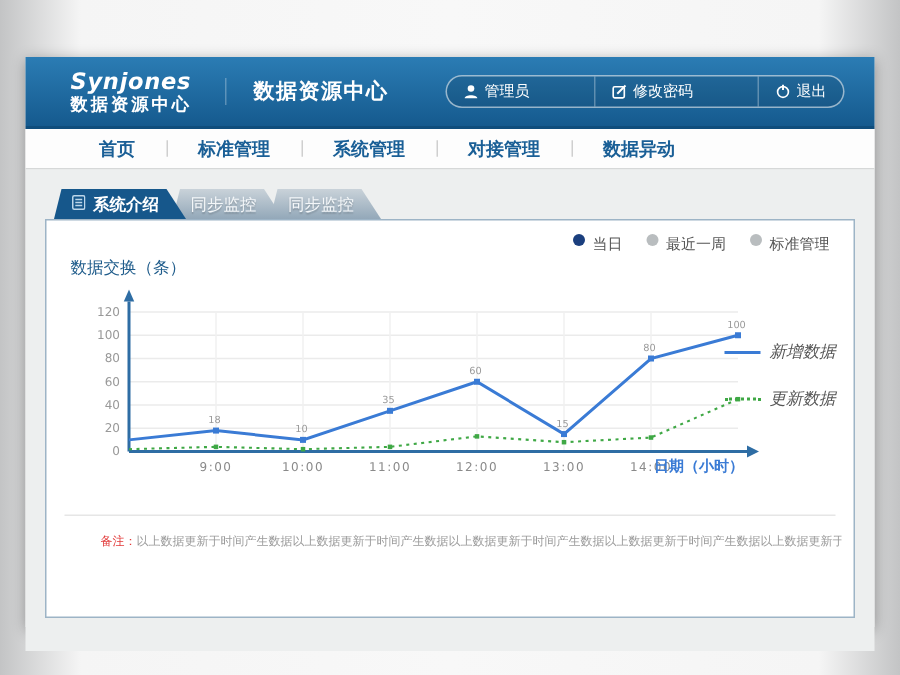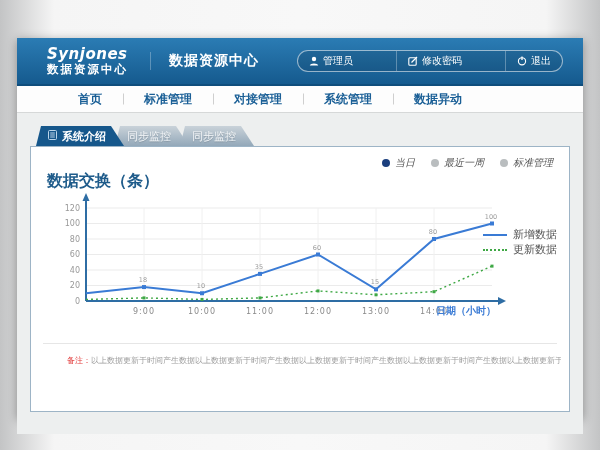--- a/index.html
+++ b/index.html
@@ -29,21 +29,21 @@
   }
   .header-action{
     display:flex;align-items:center;gap:4px;color:#fff;font-size:10px;
     padding:0 11px;height:100%;cursor:pointer;
   }
   .header-action + .header-action{border-left:1px solid rgba(255,255,255,.30);}
   .header-action svg{display:block;}
   
   .nav-bar{
     height:27px;background:#fdfdfd;border-bottom:1px solid #d6d8d8;
-    display:flex;align-items:center;padding-left:40px;box-sizing:border-box;
+    display:flex;align-items:center;padding-left:28px;box-sizing:border-box;
   }
   .nav-item{
     position:relative;padding:0 21px;font-size:12px;font-weight:bold;
     color:#1a5f96;cursor:pointer;line-height:27px;
   }
   .nav-item + .nav-item::before{
     content:'';position:absolute;left:0;top:50%;transform:translateY(-50%);
     width:1px;height:11px;background:#cfcfcf;
   }
   
@@ -57,28 +57,28 @@
   }
   .tab.active{background:#16578b;font-weight:bold;z-index:3;}
   .tab.inactive{background:linear-gradient(#c9d2d9,#93a8b9);color:#f4f7f9;z-index:1;
     text-shadow:0 1px 1px rgba(0,0,0,.18);}
   .panel{
     position:absolute;left:13px;top:33px;width:538px;height:264px;
     background:#fff;border:1px solid #9db4c6;box-sizing:content-box;
   }
   .range-options{position:absolute;top:9px;right:16px;display:flex;gap:16px;
     font-size:10px;color:#555;align-items:center;}
-  .range-option{display:flex;align-items:center;gap:5px;cursor:pointer;font-style:italic;}
+  .range-option{display:flex;gap:5px;cursor:pointer;}
   .radio-dot{width:8px;height:8px;border-radius:50%;background:#b9bdbf;}
   .radio-dot.selected{background:#1b3f7e;}
-  .y-axis-title{position:absolute;left:16px;top:24px;font-size:16px;font-weight:bold;color:#1f5c8b;}
+  .y-axis-title{position:absolute;left:16px;top:24px;font-size:11px;font-weight:normal;color:#1f5c8b;}
   #chart-svg{position:absolute;left:18px;top:42px;pointer-events:none;}
   .x-axis-title{position:absolute;left:405px;top:157px;font-size:10px;font-weight:bold;color:#3a7bd5;}
-  .chart-legend{position:absolute;left:452px;top:80px;display:flex;flex-direction:column;gap:0;
-    font-size:11px;color:#555;}
+  .chart-legend{position:absolute;left:452px;top:80px;display:flex;flex-direction:column;gap:16px;
+    font-size:11px;color:#555;font-style:italic;}
   .legend-item{display:flex;align-items:center;gap:6px;}
   .legend-sample{width:24px;height:0;border-top:2px solid #3a7bd5;}
   .legend-sample.dotted{border-top:2px dotted #3fa845;}
   .panel-divider{position:absolute;left:12px;right:12px;top:196px;border-top:1px solid #e6e6e6;}
   .note{position:absolute;left:36px;right:8px;top:208px;font-size:8px;color:#9b9b9b;
     white-space:nowrap;overflow:hidden;}
   .note-prefix{color:#e23b3b;}
 </style>
 </head>
 <body>
@@ -118,22 +118,22 @@
             </svg>
         </span>
         <span>退出</span>
       </div>
     </div>
   </div>
 
   <div class="nav-bar">
     <div class="nav-item">首页</div>
     <div class="nav-item">标准管理</div>
+    <div class="nav-item">系统管理</div>
     <div class="nav-item">对接管理</div>
-    <div class="nav-item">系统管理</div>
     <div class="nav-item">数据异动</div>
   </div>
 
   <div class="content">
 
     <div class="tabs">
       <div class="tab active">
         <span>
           <svg width="9" height="10" viewBox="0 0 9 10">
               <rect x="0.5" y="0.5" width="8" height="9" rx="1" fill="none" stroke="#bcd6ea" stroke-width="1"></rect>

